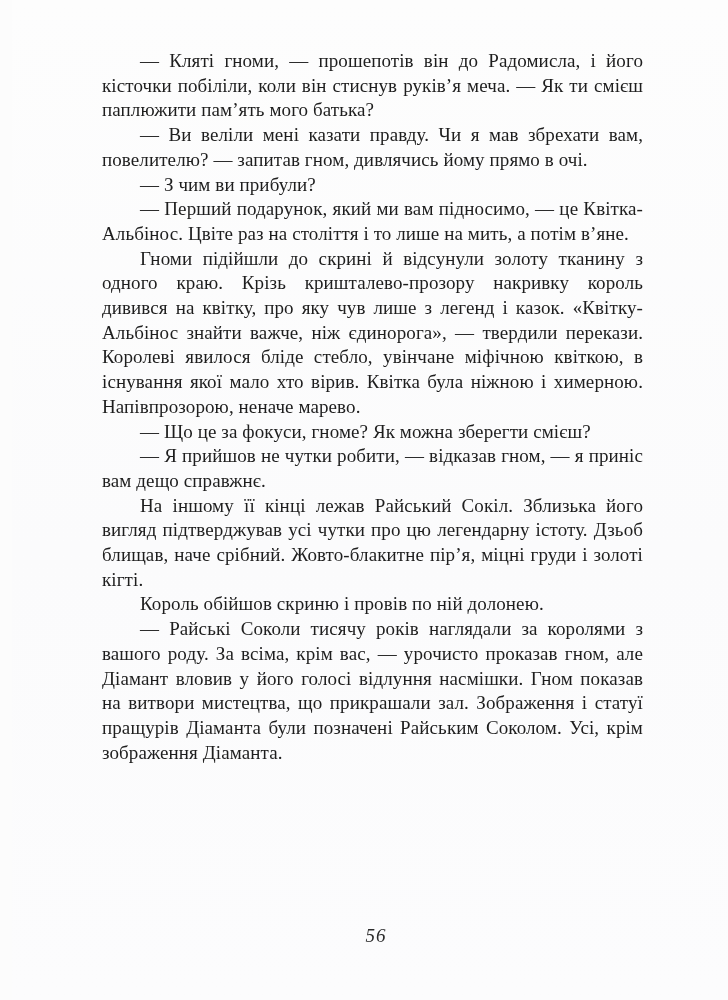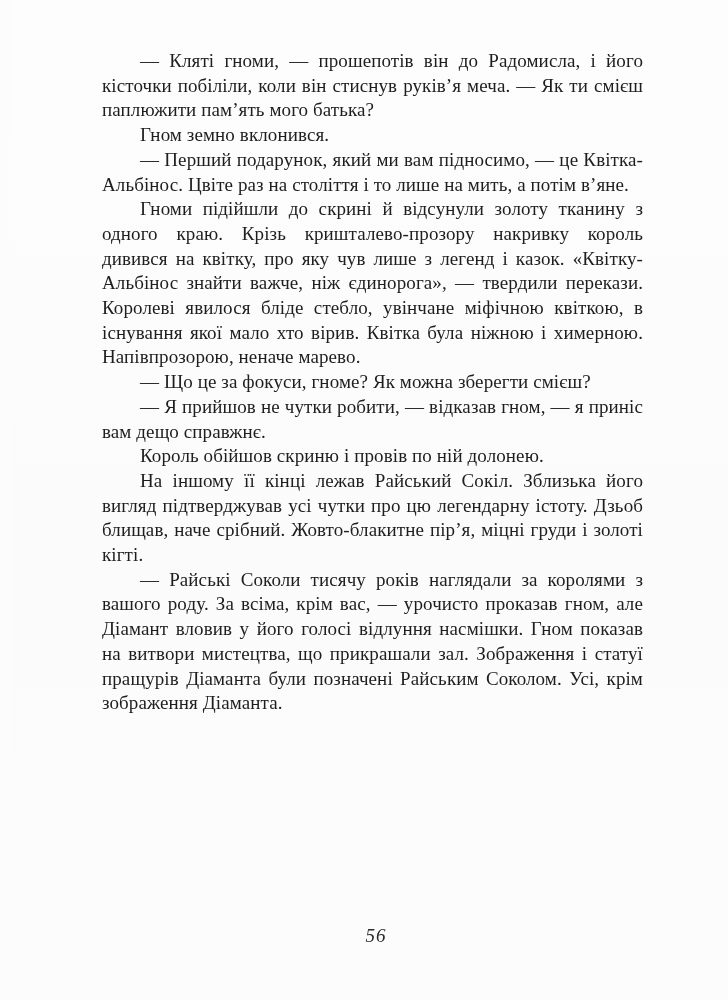--- a/index.html
+++ b/index.html
@@ -52,25 +52,26 @@
     letter-spacing: 1px;
   }
 </style>
 </head>
 <body>
 
 <div class="scan-page">
 
   <div class="text-block">
     <p>— Кляті гноми, — прошепотів він до Радомисла, і його кісточки побіліли, коли він стиснув руків’я меча. — Як ти смієш паплюжити пам’ять мого батька?</p>
-    <p>Гном земно вклонився.</p>
+    <p>— Ви веліли мені казати правду. Чи я мав збрехати вам, повелителю? — запитав гном, дивлячись йому прямо в очі.</p>
+    <p>— З чим ви прибули?</p>
     <p>— Перший подарунок, який ми вам підносимо, — це Квітка-Альбінос. Цвіте раз на століття і то лише на мить, а потім в’яне.</p>
     <p>Гноми підійшли до скрині й відсунули золоту тканину з одного краю. Крізь кришталево-прозору накривку король дивився на квітку, про яку чув лише з легенд і казок. «Квітку-Альбінос знайти важче, ніж єдинорога», — твердили перекази. Королеві явилося бліде стебло, увінчане міфічною квіткою, в існування якої мало хто вірив. Квітка була ніжною і химерною. Напівпрозорою, неначе марево.</p>
     <p>— Що це за фокуси, гноме? Як можна зберегти смієш?</p>
     <p>— Я прийшов не чутки робити, — відказав гном, — я приніс вам дещо справжнє.</p>
+    <p>На іншому її кінці лежав Райський Сокіл. Зблизька його вигляд підтверджував усі чутки про цю легендарну істоту. Дзьоб блищав, наче срібний. Жовто-блакитне пір’я, міцні груди і золоті кігті.</p>
     <p>Король обійшов скриню і провів по ній долонею.</p>
-    <p>На іншому її кінці лежав Райський Сокіл. Зблизька його вигляд підтверджував усі чутки про цю легендарну істоту. Дзьоб блищав, наче срібний. Жовто-блакитне пір’я, міцні груди і золоті кігті.</p>
     <p>— Райські Соколи тисячу років наглядали за королями з вашого роду. За всіма, крім вас, — урочисто проказав гном, але Діамант вловив у його голосі відлуння насмішки. Гном показав на витвори мистецтва, що прикрашали зал. Зображення і статуї пращурів Діаманта були позначені Райським Соколом. Усі, крім зображення Діаманта.</p>
   </div>
 
   <div class="page-number">56</div>
 
 </div>
 
 </body></html>

